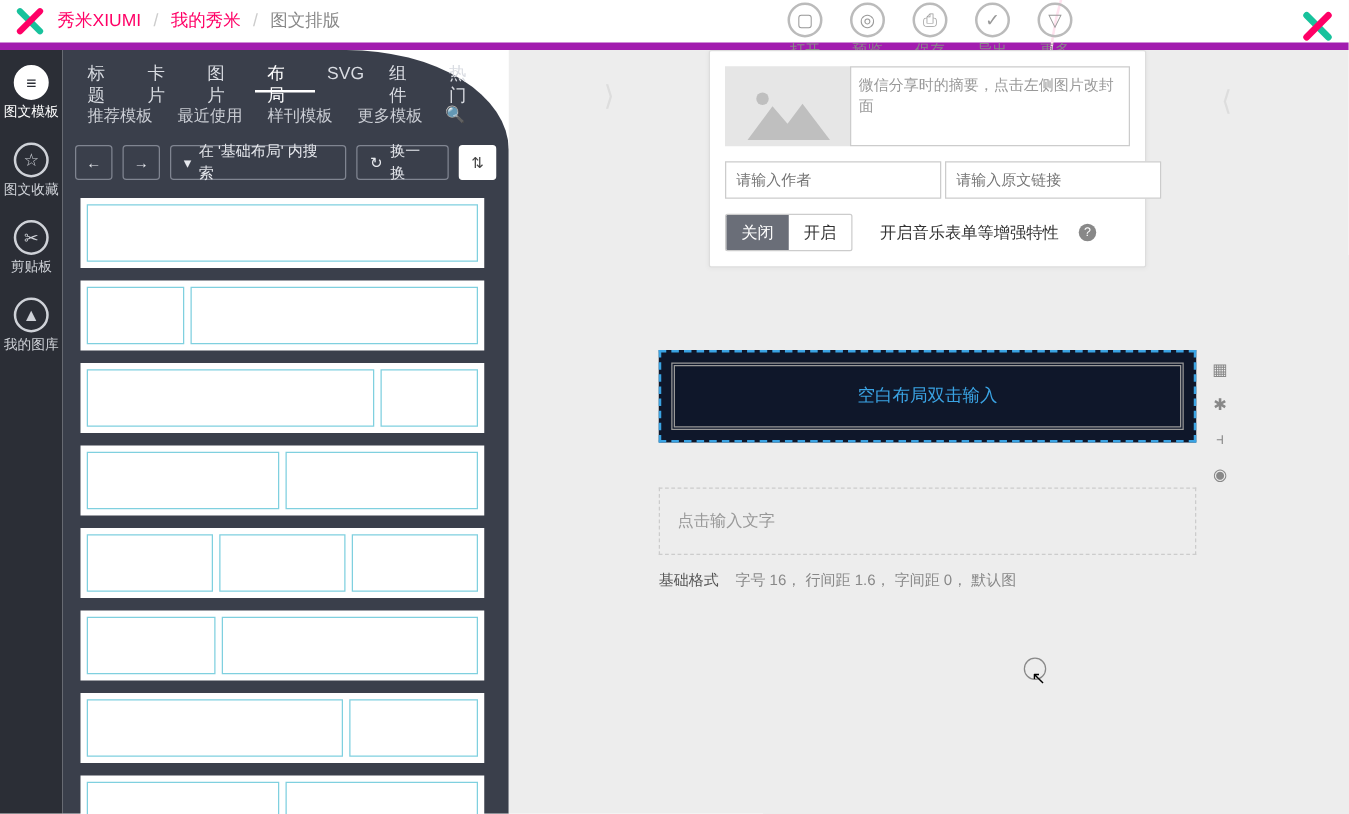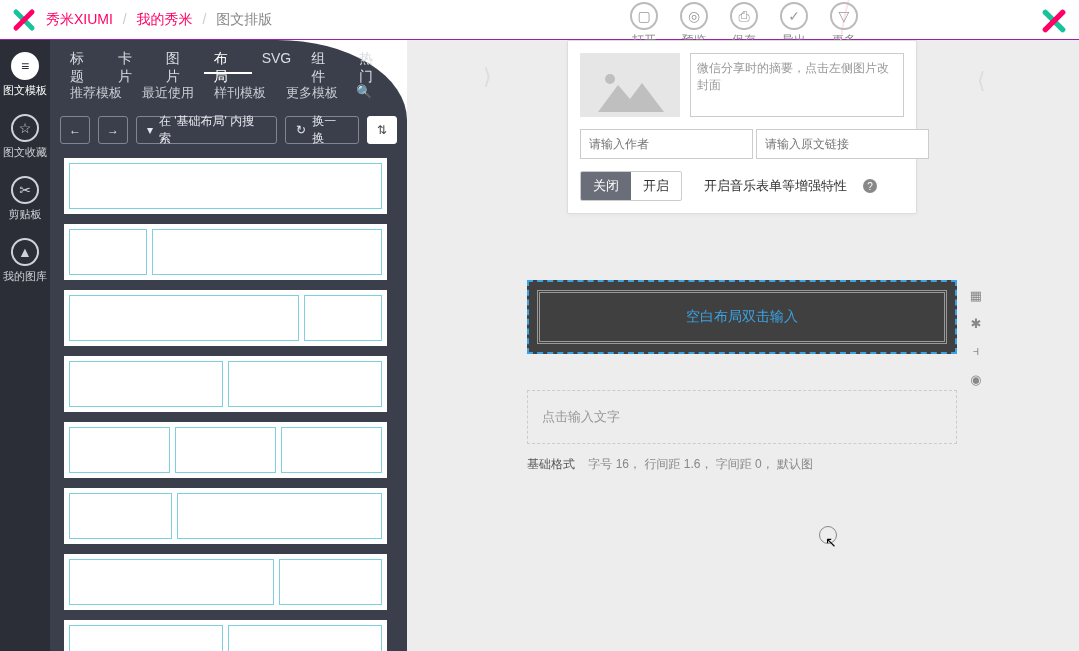--- a/index.html
+++ b/index.html
@@ -1,19 +1,19 @@
 <!DOCTYPE html>
 <html><head>
 <meta charset="utf-8">
 <style>
   * { box-sizing: border-box; margin: 0; padding: 0; }
   body { font-family: "PingFang SC", "Microsoft YaHei", sans-serif; font-size: 13px; color: #333; background: #fff; width: 1079px; height: 651px; overflow: hidden; position: relative; }
   
   
-  .topbar { height: 40px; display: flex; align-items: center; padding: 0 12px; background: #fff; border-bottom: 1px solid #a21caf; }
+  .topbar { height: 40px; display: flex; align-items: center; padding: 0 12px; background: #fff; border-bottom: 6px solid #a21caf; }
   .logo-x { width: 24px; height: 24px; margin-right: 10px; position: relative; }
   .logo-x svg { width: 24px; height: 24px; }
   .bc { color: #f06; font-size: 14px; }
   .bc .sep { color: #ccc; margin: 0 6px; }
   .bc .last { color: #888; }
   
   .top-actions { position: absolute; top: 2px; left: 630px; display: flex; gap: 22px; }
   .ta-item { display: flex; flex-direction: column; align-items: center; cursor: pointer; color: #888; }
   .ta-icon { width: 28px; height: 28px; border: 2px solid #bbb; border-radius: 50%; display: flex; align-items: center; justify-content: center; font-size: 14px; color: #999; }
   .ta-label { font-size: 12px; margin-top: 2px; }
@@ -51,33 +51,33 @@
   .layout-list { flex: 1; overflow-y: auto; padding: 8px 20px 20px 14px; }
   .layout-list::-webkit-scrollbar { width: 8px; }
   .layout-list::-webkit-scrollbar-thumb { background: #9097a4; border-radius: 4px; }
   .layout-list::-webkit-scrollbar-track { background: #4a4f5b; }
   .lyt { background: #fff; height: 56px; margin-bottom: 10px; padding: 5px; display: flex; gap: 5px; cursor: pointer; }
   .cell { border: 1px solid #7fd0df; flex: 1; }
   
   
   .canvas { position: absolute; left: 407px; top: 40px; right: 0; bottom: 0; background: #ededed; overflow: hidden; }
   .meta-card { position: absolute; left: 160px; top: 0; width: 350px; background: #fff; border: 1px solid #ddd; padding: 12px; border-radius: 2px; box-shadow: 0 1px 4px rgba(0,0,0,.04); }
-  .meta-row1 { display: flex; gap: 10px; }
+  .meta-row1 { display: flex; }
   .cover-ph { width: 100px; height: 64px; background: #e6e6e6; display: flex; align-items: flex-end; justify-content: center; overflow: hidden; }
   .cover-ph svg { width: 80px; height: 50px; }
   .abstract { flex: 1; height: 64px; border: 1px solid #ccc; font-size: 12px; color: #999; padding: 6px; }
   .meta-row2 { display: flex; gap: 3px; margin-top: 12px; }
   .meta-in { flex: 1; height: 30px; border: 1px solid #ccc; padding: 0 8px; font-size: 12px; color: #555; }
   .meta-row3 { display: flex; align-items: center; gap: 12px; margin-top: 12px; font-size: 13px; }
   .toggle { display: flex; border: 1px solid #ccc; border-radius: 2px; overflow: hidden; margin-right: 10px;}
   .tg { padding: 5px 12px; cursor: pointer; font-size: 13px; }
   .tg.on { background: #6a6e78; color: #fff; }
   .help-ic { width: 14px; height: 14px; background: #888; color: #fff; border-radius: 50%; display: inline-flex; align-items:center; justify-content:center; font-size:10px; margin-left:4px;}
   
-  .selected-block { position: absolute; left: 120px; top: 240px; width: 430px; height: 74px; border: 2px dashed #3aa3e3; padding: 8px; background: #404040; }
+  .selected-block { position: absolute; left: 120px; top: 240px; width: 430px; height: 74px; border: 2px dashed #3aa3e3; padding: 8px; background: #0f172a; }
   .selected-inner { width: 100%; height: 100%; border: 3px double #999; display: flex; align-items: center; justify-content: center; color: #3aa3e3; font-size: 14px; }
   .side-tools { position: absolute; left: 560px; top: 246px; display: flex; flex-direction: column; gap: 10px; color: #888; }
   .side-tools .ti { width: 18px; height: 18px; cursor: pointer; display:flex; align-items:center; justify-content:center;}
   
   .text-ph { position: absolute; left: 120px; top: 350px; width: 430px; height: 54px; border: 1px dashed #ccc; display: flex; align-items: center; padding: 0 14px; color: #999; font-size: 13px; }
   .fmt-line { position: absolute; left: 120px; top: 416px; font-size: 12px; color: #888; }
   .fmt-line .lab { color: #555; margin-right: 10px; }
   
   .cursor-ring { position: absolute; left: 412px; top: 486px; width: 18px; height: 18px; border: 1px solid #888; border-radius: 50%; }
   .cursor-arrow { position: absolute; left: 418px; top: 494px; font-size: 14px; color: #000; }

